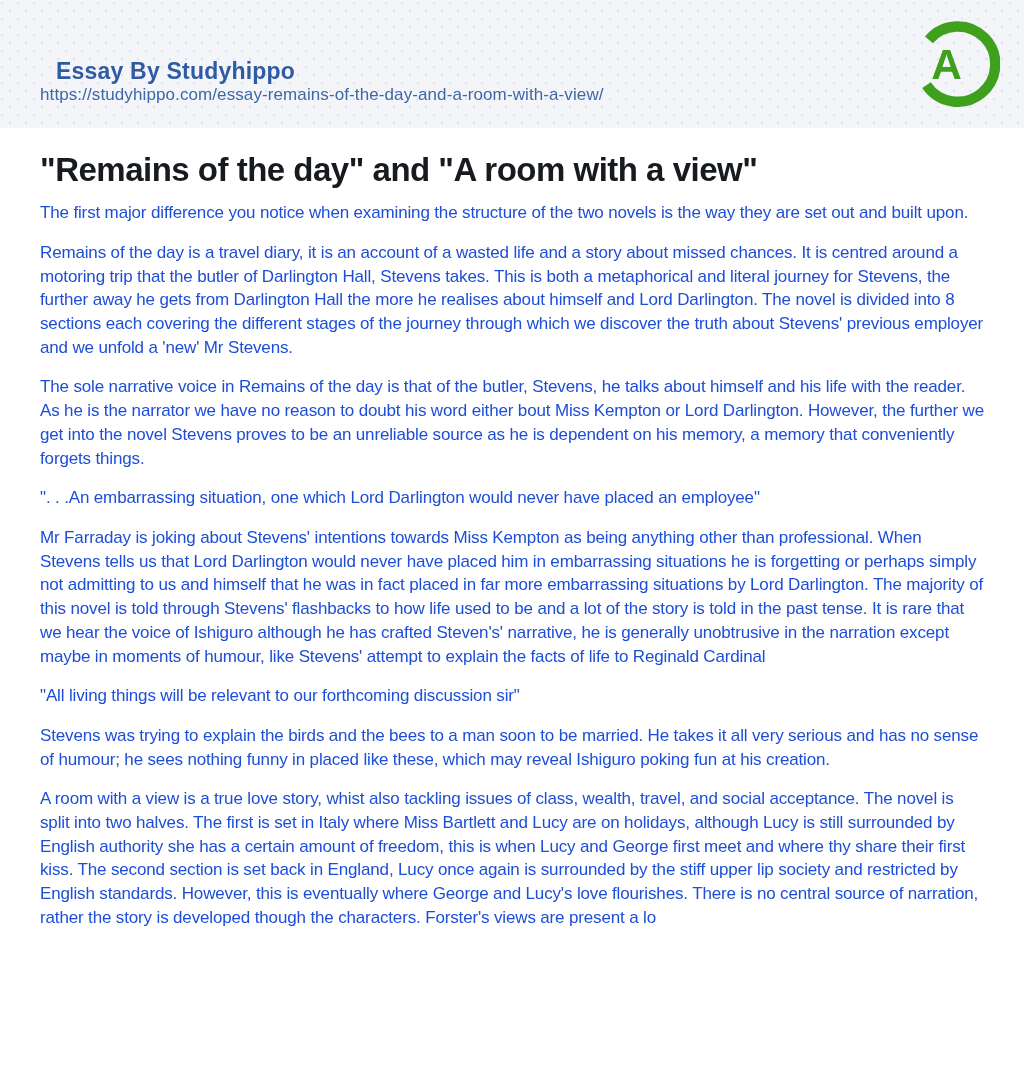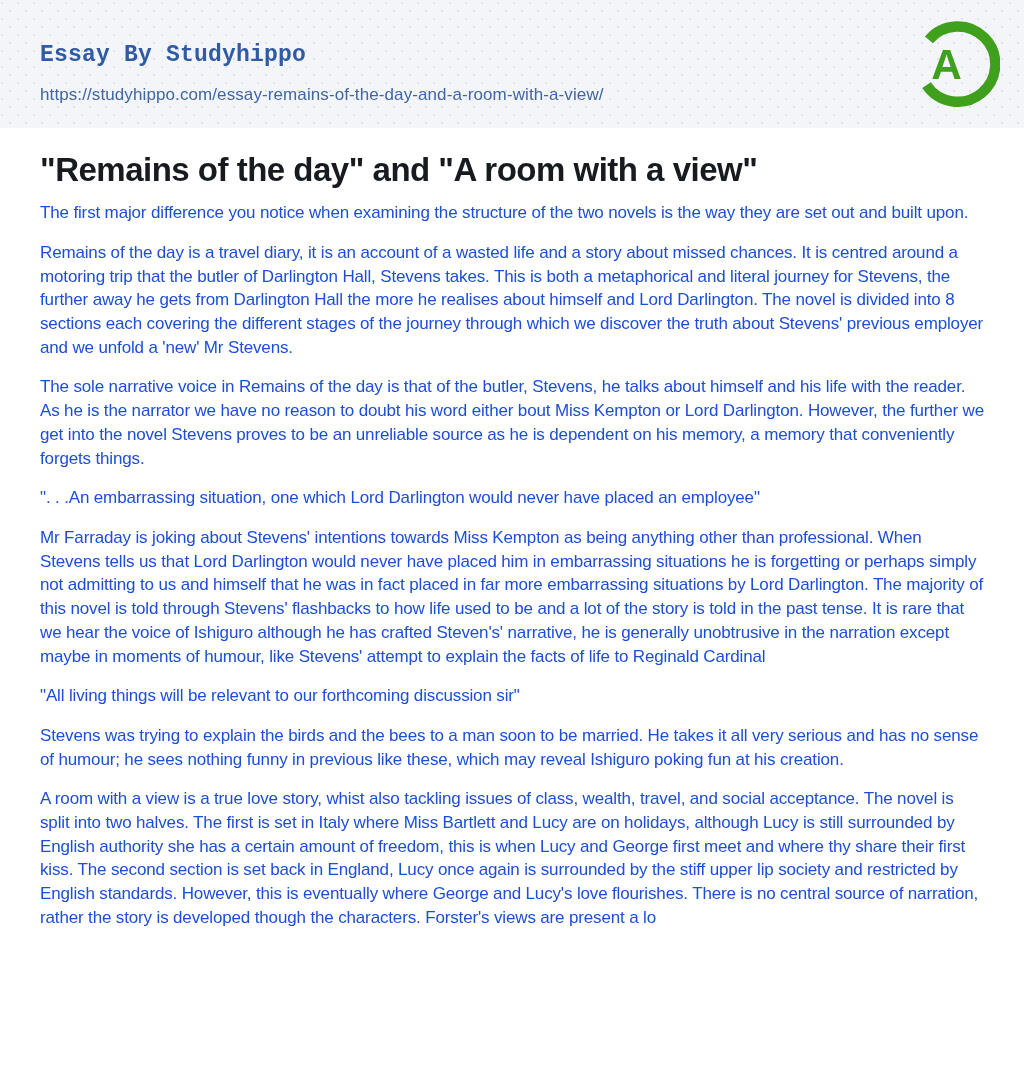--- a/index.html
+++ b/index.html
@@ -29,22 +29,21 @@
     box-sizing: border-box;
   }
   .brand-title {
     position: absolute;
     left: 40px;
     top: 42px;
     font-size: 23px;
     font-weight: 700;
     letter-spacing: 0.2px;
     color: #2e5ba4;
-    margin: 0;
-    font-family: Liberation Mono, monospace;
+    margin: 16px;
   }
   .source-url {
     position: absolute;
     left: 40px;
     top: 85px;
     font-size: 17px;
     letter-spacing: 0.1px;
     color: #3e67a6;
     text-decoration: none;
   }
@@ -92,15 +91,15 @@
 
 <main class="article">
   <h1 class="article-title">"Remains of the day" and "A room with a view"</h1>
 
   <p>The first major difference you notice when examining the structure of the two novels is the way they are set out and built upon.</p>
   <p>Remains of the day is a travel diary, it is an account of a wasted life and a story about missed chances. It is centred around a motoring trip that the butler of Darlington Hall, Stevens takes. This is both a metaphorical and literal journey for Stevens, the further away he gets from Darlington Hall the more he realises about himself and Lord Darlington. The novel is divided into 8 sections each covering the different stages of the journey through which we discover the truth about Stevens' previous employer and we unfold a 'new' Mr Stevens.</p>
   <p>The sole narrative voice in Remains of the day is that of the butler, Stevens, he talks about himself and his life with the reader. As he is the narrator we have no reason to doubt his word either bout Miss Kempton or Lord Darlington. However, the further we get into the novel Stevens proves to be an unreliable source as he is dependent on his memory, a memory that conveniently forgets things.</p>
   <p>". . .An embarrassing situation, one which Lord Darlington would never have placed an employee"</p>
   <p>Mr Farraday is joking about Stevens' intentions towards Miss Kempton as being anything other than professional. When Stevens tells us that Lord Darlington would never have placed him in embarrassing situations he is forgetting or perhaps simply not admitting to us and himself that he was in fact placed in far more embarrassing situations by Lord Darlington. The majority of this novel is told through Stevens' flashbacks to how life used to be and a lot of the story is told in the past tense. It is rare that we hear the voice of Ishiguro although he has crafted Steven's' narrative, he is generally unobtrusive in the narration except maybe in moments of humour, like Stevens' attempt to explain the facts of life to Reginald Cardinal</p>
   <p>"All living things will be relevant to our forthcoming discussion sir"</p>
-  <p>Stevens was trying to explain the birds and the bees to a man soon to be married. He takes it all very serious and has no sense of humour; he sees nothing funny in previous like these, which may reveal Ishiguro poking fun at his creation.</p>
+  <p>Stevens was trying to explain the birds and the bees to a man soon to be married. He takes it all very serious and has no sense of humour; he sees nothing funny in placed like these, which may reveal Ishiguro poking fun at his creation.</p>
   <p>A room with a view is a true love story, whist also tackling issues of class, wealth, travel, and social acceptance. The novel is split into two halves. The first is set in Italy where Miss Bartlett and Lucy are on holidays, although Lucy is still surrounded by English authority she has a certain amount of freedom, this is when Lucy and George first meet and where thy share their first kiss. The second section is set back in England, Lucy once again is surrounded by the stiff upper lip society and restricted by English standards. However, this is eventually where George and Lucy's love flourishes. There is no central source of narration, rather the story is developed though the characters. Forster's views are present a lo</p>
 </main>
 
 </body></html>

